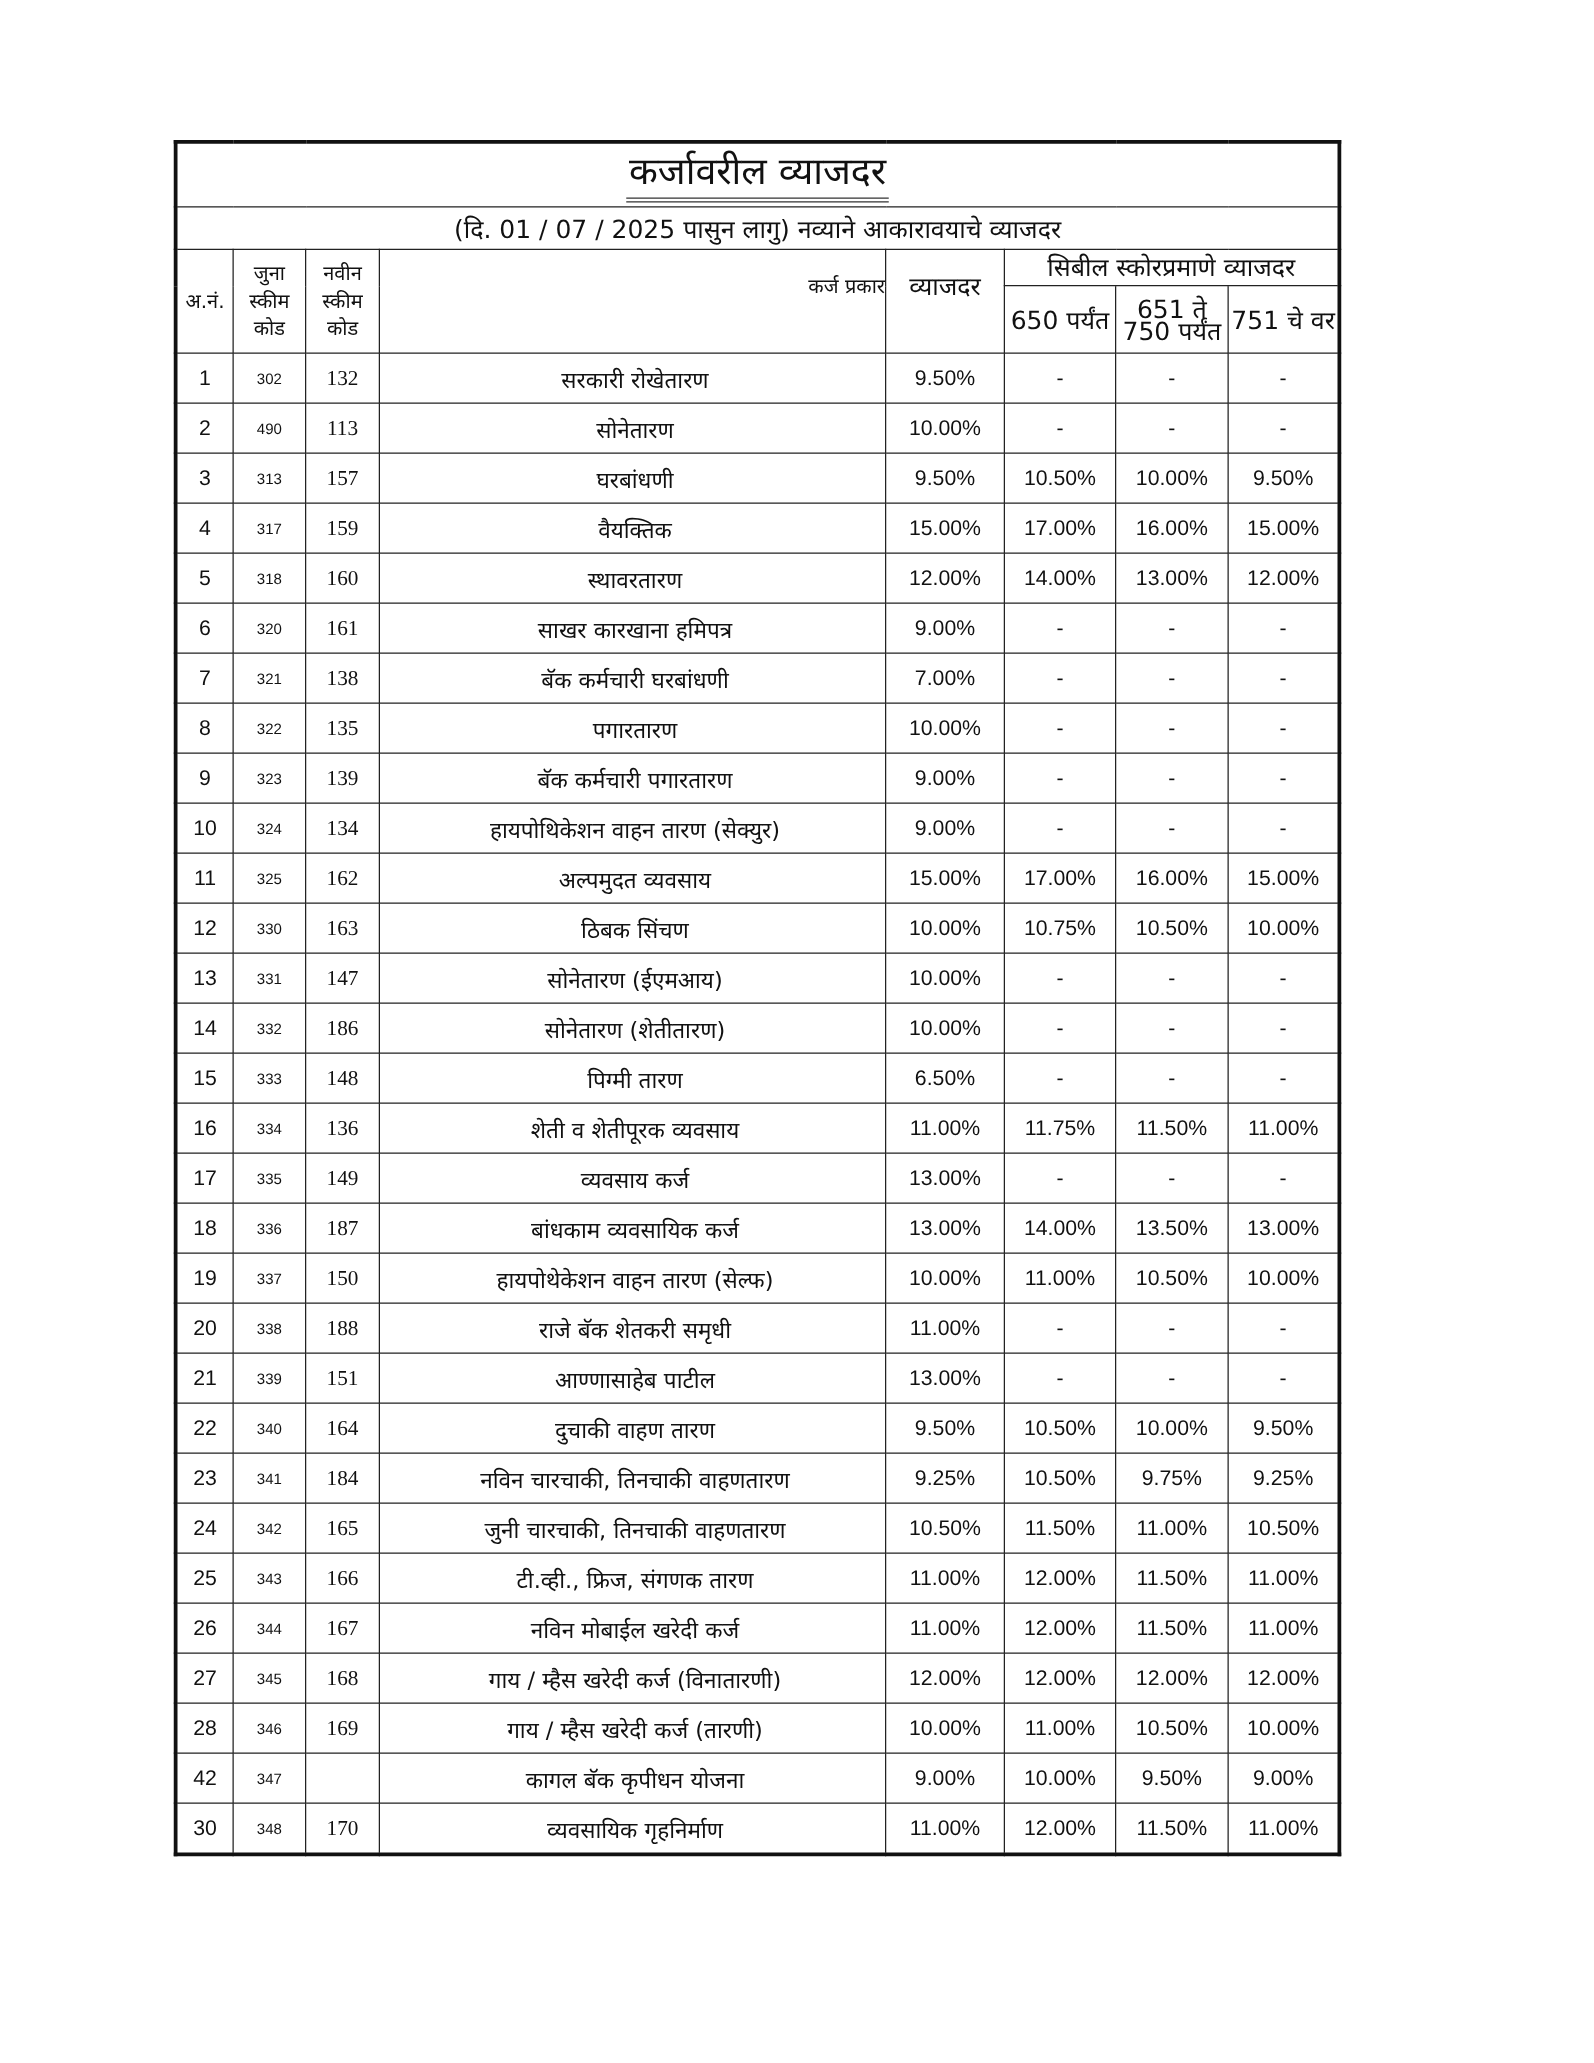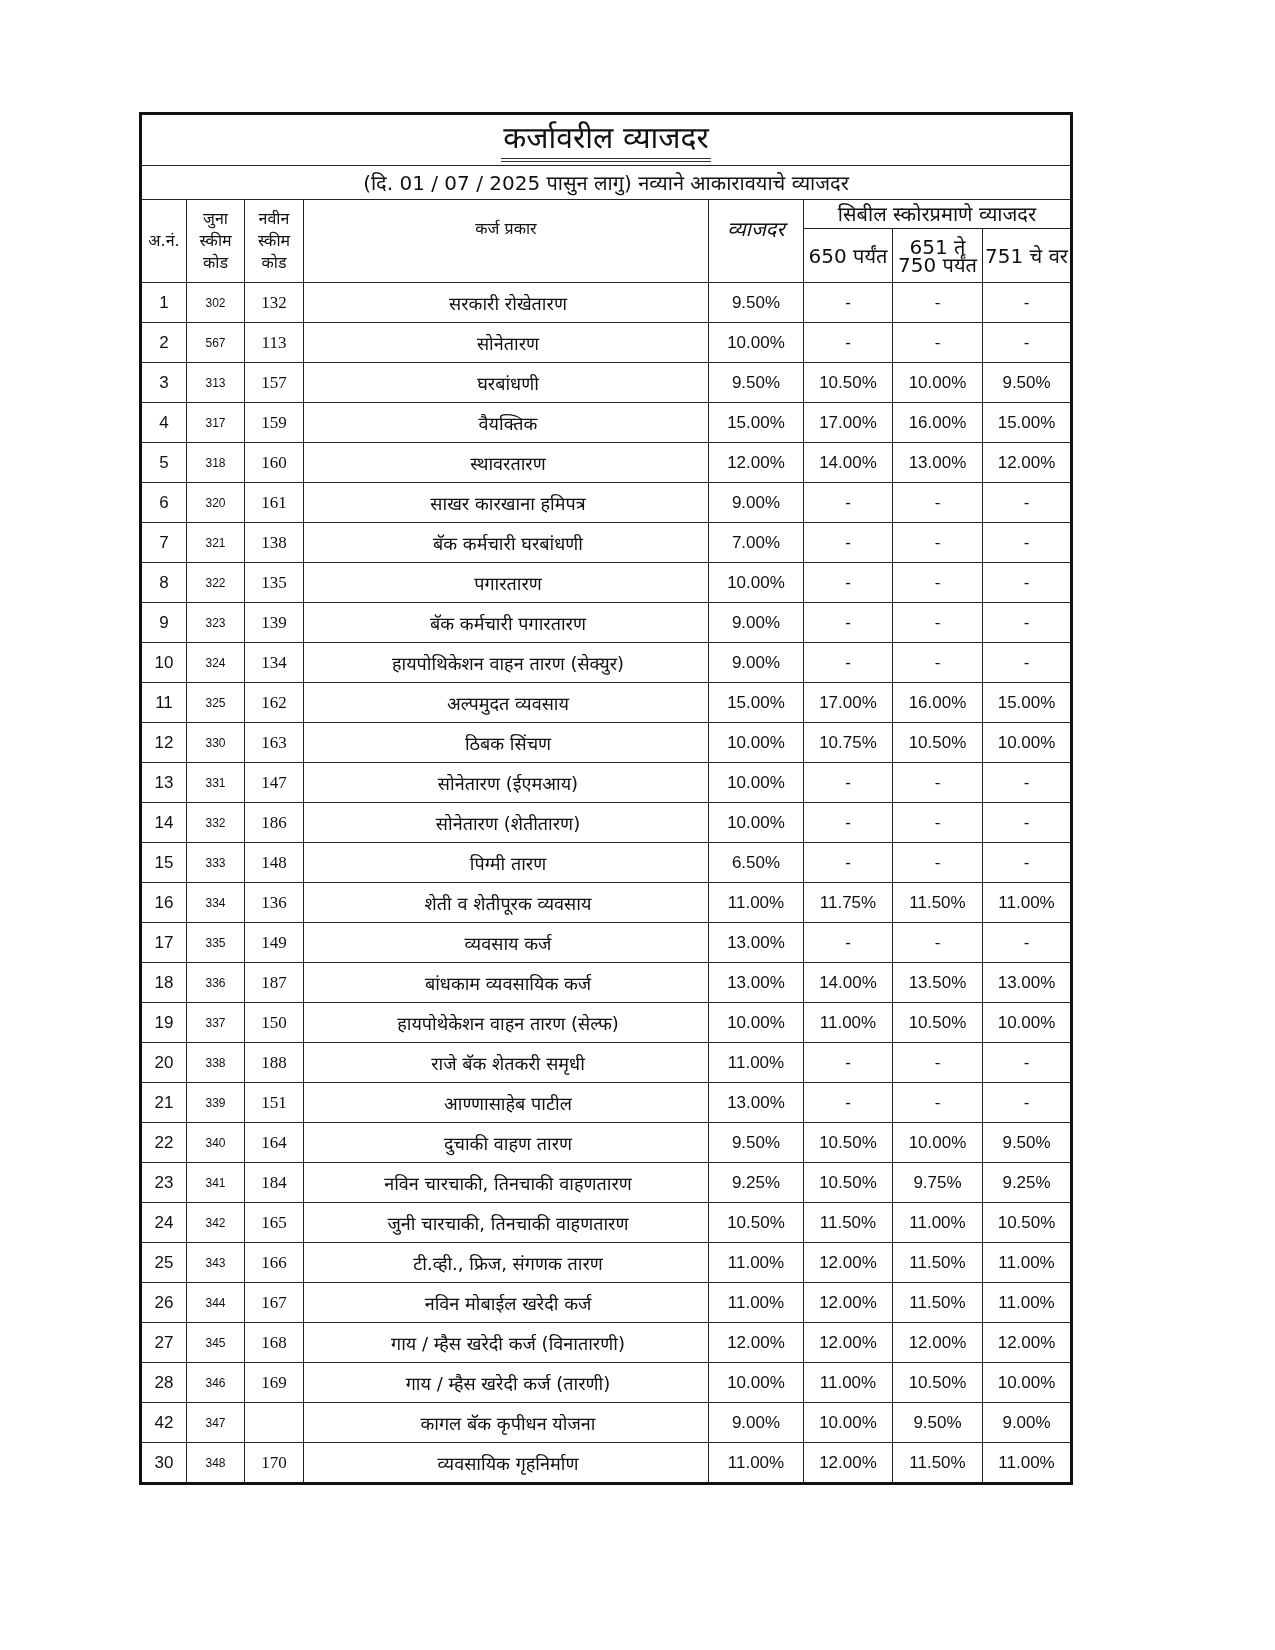--- a/index.html
+++ b/index.html
@@ -47,22 +47,22 @@
           <span class="title-text">कर्जावरील व्याजदर</span>
         </th>
       </tr>
       <tr>
         <th colspan="8" class="subtitle-cell">(दि. 01 / 07 / 2025 पासुन लागु) नव्याने आकारावयाचे व्याजदर</th>
       </tr>
       <tr style="height:29px">
         <th rowspan="2" class="hdr">अ.नं.</th>
         <th rowspan="2" class="hdr">जुना स्कीम कोड</th>
         <th rowspan="2" class="hdr">नवीन स्कीम कोड</th>
-        <th rowspan="2" class="hdr" style="vertical-align:top;padding-top:18px;">कर्ज प्रकार</th>
-        <th rowspan="2" class="hdr-sm" style="vertical-align:top;padding-top:20px;font-style:italic;">व्याजदर</th>
+        <th rowspan="2" class="hdr" style="vertical-align:top;padding-top:18px;text-align:right;">कर्ज प्रकार</th>
+        <th rowspan="2" class="hdr-sm" style="vertical-align:top;padding-top:20px;">व्याजदर</th>
         <th colspan="3" class="hdr-sm">सिबील स्कोरप्रमाणे व्याजदर</th>
       </tr>
       <tr style="height:54px">
         <th class="hdr-sm">650 पर्यंत</th>
         <th class="hdr-sm">651 ते 750 पर्यंत</th>
         <th class="hdr-sm">751 चे वर</th>
       </tr>
     </thead>
     <tbody id="rows">
         <tr class="body-row">
@@ -70,21 +70,21 @@
           <td class="old">302</td>
           <td class="new">132</td>
           <td class="name">सरकारी रोखेतारण</td>
           <td class="rate">9.50%</td>
           <td class="rate">-</td>
           <td class="rate">-</td>
           <td class="rate">-</td>
         </tr>
         <tr class="body-row">
           <td class="sn">2</td>
-          <td class="old">567</td>
+          <td class="old">490</td>
           <td class="new">113</td>
           <td class="name">सोनेतारण</td>
           <td class="rate">10.00%</td>
           <td class="rate">-</td>
           <td class="rate">-</td>
           <td class="rate">-</td>
         </tr>
         <tr class="body-row">
           <td class="sn">3</td>
           <td class="old">313</td>

